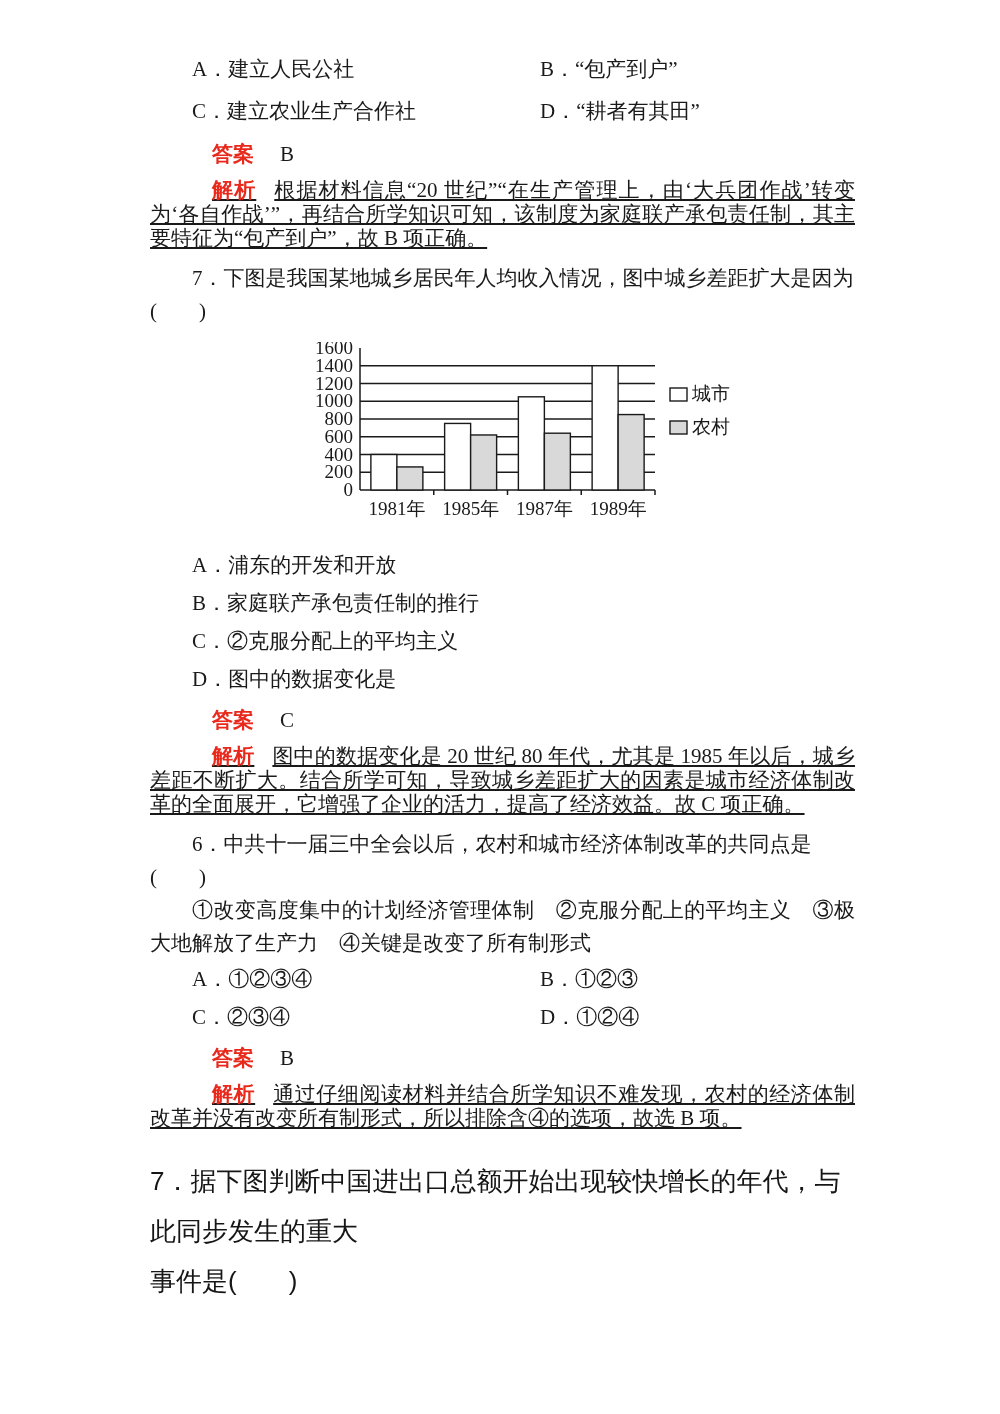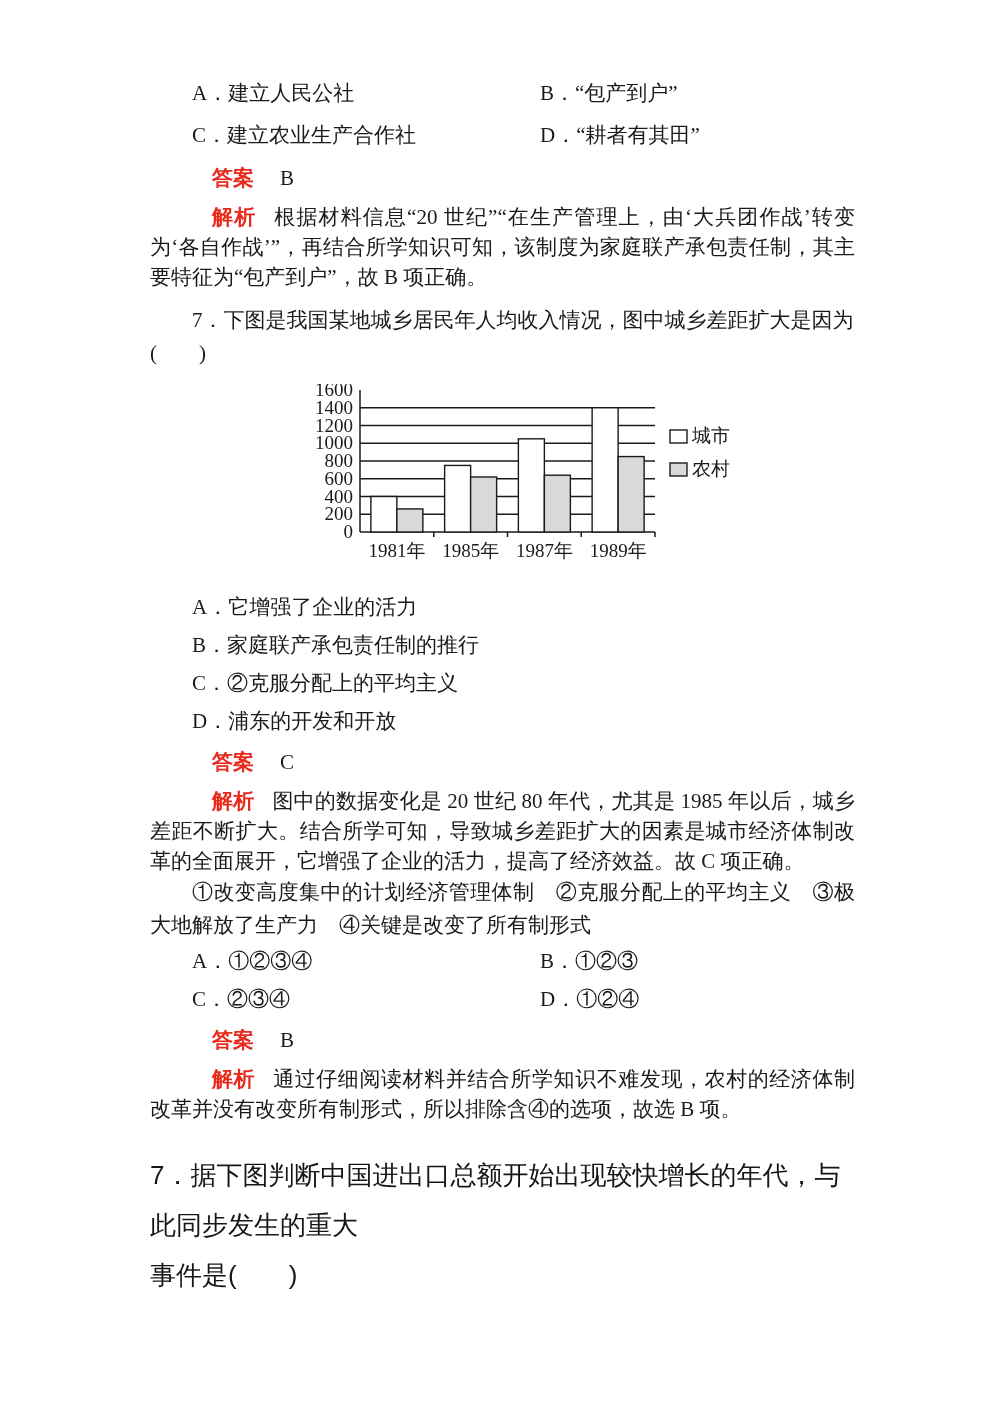--- a/index.html
+++ b/index.html
@@ -2,33 +2,33 @@
 <html style="--red: #e8291c; --ink: #1a1a1a;"><head>
 <meta charset="utf-8">
 <style>
   :root{ --red:#e8291c; --ink:#1a1a1a; }
   html,body{margin:0;padding:0;background:#ffffff;}
   .page{
     width:1000px;height:1414px;position:relative;background:#ffffff;
     font-family:"Liberation Serif","DejaVu Serif",serif;color:var(--ink);
     overflow:hidden;
   }
-  .content{position:absolute;left:150px;top:0;width:705px;padding-top:72px;font-size:21px;}
+  .content{position:absolute;left:150px;top:0;width:705px;padding-top:48px;font-size:21px;}
 
   .opt-row{display:flex;line-height:42px;}
   .opt-cell-left{width:390px;padding-left:42px;box-sizing:border-box;}
   .opt-cell-right{flex:1;}
 
   .opt-line{padding-left:42px;line-height:38px;}
 
   .ans-line{padding-left:42px;line-height:40px;margin-top:2px;}
   .red-label{font-family:"Liberation Sans","DejaVu Sans",sans-serif;font-weight:bold;color:var(--red);margin-left:20px;}
   .ans-val{margin-left:26px;}
 
-  .analysis{margin:4px 0 0 0;text-align:justify;text-indent:42px;line-height:30px;}
+  .analysis{margin:4px 0 0 0;text-align:justify;text-indent:42px;line-height:24px;text-decoration:underline;}
   .analysis .red-label{margin-right:18px;}
 
   .stem-line{text-indent:42px;line-height:33px;margin-top:12px;}
   .paren-line{line-height:33px;}
   .sub-items{margin:0;text-align:justify;text-indent:42px;line-height:33px;}
 
   .chart-wrap{margin:14px 0 8px 160px;width:436px;}
   .chart-wrap svg{display:block;}
   .grid,.axis{stroke:var(--ink);stroke-width:1.5;fill:none;}
   .bar{stroke:var(--ink);stroke-width:1.4;}
@@ -97,32 +97,33 @@
           <rect x="308.125" y="72.5625" width="26" height="75.4375" fill="#d9d9d9" class="bar"></rect>
           <line x1="345" y1="148" x2="345" y2="153" class="axis"></line>
           <text x="308.125" y="173" text-anchor="middle" class="chart-text">1989年</text>
           <rect x="360" y="46" width="17" height="13" fill="#ffffff" class="bar"></rect>
           <text x="382" y="58" class="chart-text">城市</text>
           <rect x="360" y="79" width="17" height="13" fill="#d9d9d9" class="bar"></rect>
           <text x="382" y="91" class="chart-text">农村</text>
         </svg>
     </div>
 
-    <div class="opt-line">A．它增强了企业的活力</div>
+    <div class="opt-line">A．浦东的开发和开放</div>
     <div class="opt-line">B．家庭联产承包责任制的推行</div>
     <div class="opt-line">C．②克服分配上的平均主义</div>
-    <div class="opt-line">D．浦东的开发和开放</div>
+    <div class="opt-line">D．图中的数据变化是</div>
 
     <div class="ans-line">
       <span class="red-label">答案</span><span class="ans-val">C</span>
     </div>
     <p class="analysis">
       <span class="red-label">解析</span><span>图中的数据变化是 20 世纪 80 年代，尤其是 1985 年以后，城乡差距不断扩大。结合所学可知，导致城乡差距扩大的因素是城市经济体制改革的全面展开，它增强了企业的活力，提高了经济效益。故 C 项正确。</span>
     </p>
 
+    <div class="stem-line">6．中共十一届三中全会以后，农村和城市经济体制改革的共同点是(　　)</div>
     <p class="sub-items">①改变高度集中的计划经济管理体制　②克服分配上的平均主义　③极大地解放了生产力　④关键是改变了所有制形式</p>
 
     <div class="opt-row" style="line-height:38px;">
       <div class="opt-cell-left">A．①②③④</div>
       <div class="opt-cell-right">B．①②③</div>
     </div>
     <div class="opt-row" style="line-height:38px;">
       <div class="opt-cell-left">C．②③④</div>
       <div class="opt-cell-right">D．①②④</div>
     </div>

